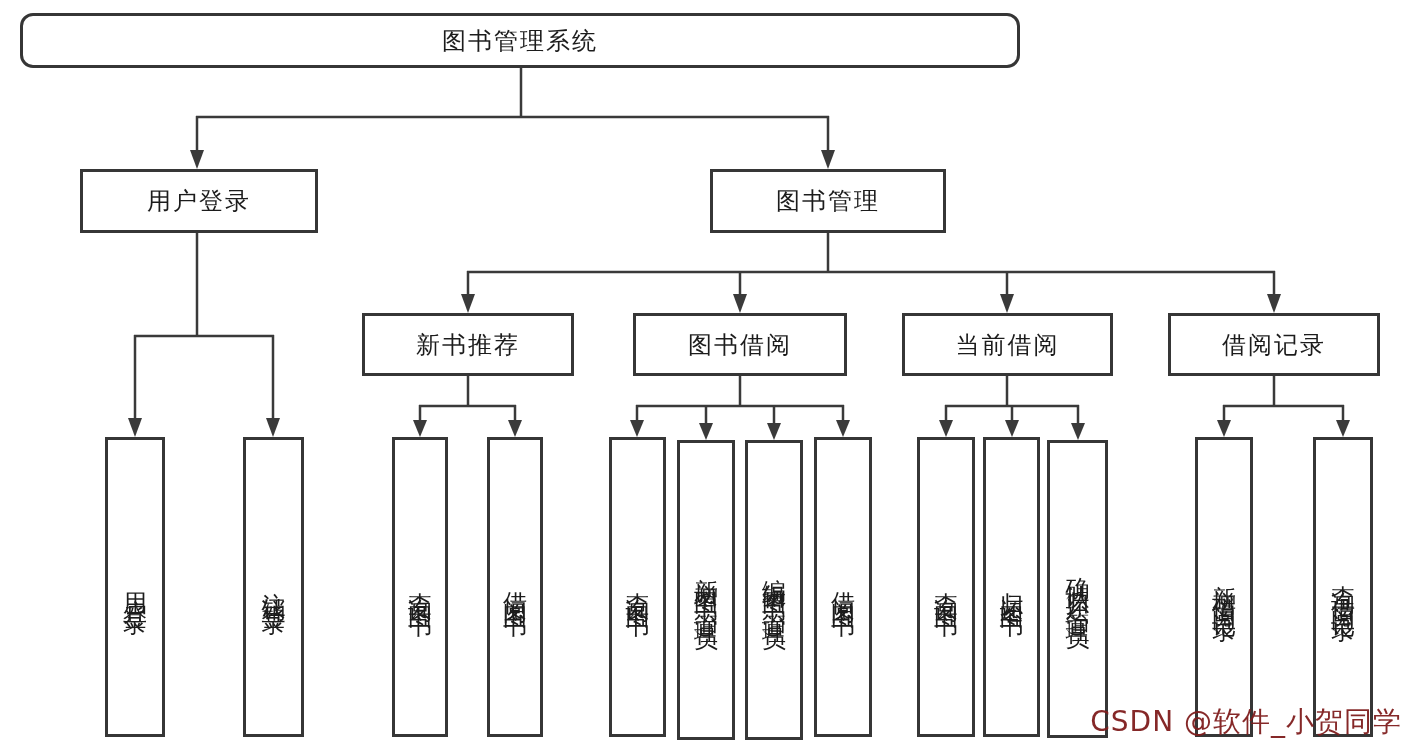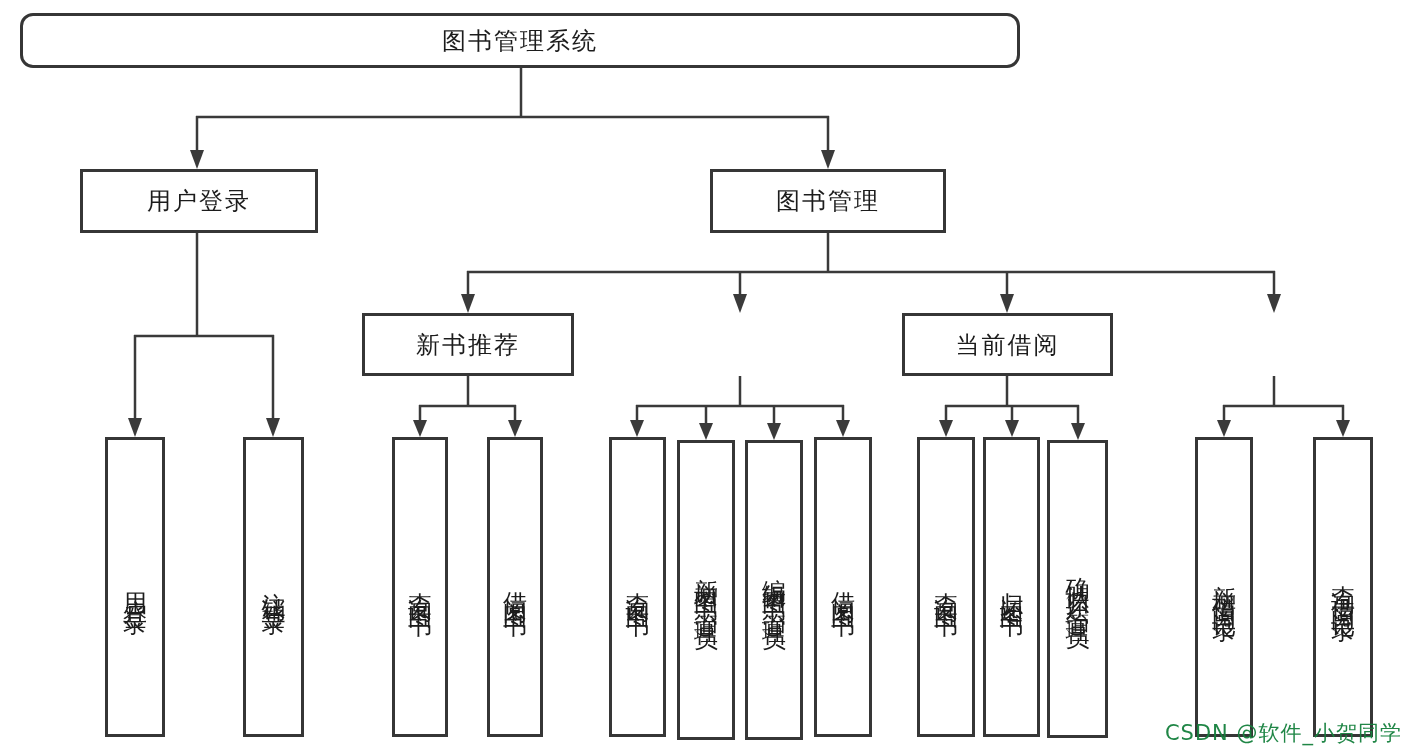--- a/index.html
+++ b/index.html
@@ -30,22 +30,22 @@
   #l-rec-b{left:487px;top:437px;width:56px;height:300px;}
   #l-bor-q{left:609px;top:437px;width:57px;height:300px;}
   #l-bor-add{left:677px;top:440px;width:58px;height:300px;}
   #l-bor-edit{left:745px;top:440px;width:58px;height:300px;}
   #l-bor-b{left:814px;top:437px;width:58px;height:300px;}
   #l-cur-q{left:917px;top:437px;width:58px;height:300px;}
   #l-cur-ret{left:983px;top:437px;width:57px;height:300px;}
   #l-cur-conf{left:1047px;top:440px;width:61px;height:298px;}
   #l-his-add{left:1195px;top:437px;width:58px;height:300px;}
   #l-his-q{left:1313px;top:437px;width:60px;height:300px;}
-  .watermark{position:absolute;right:3px;bottom:0;z-index:3;
-        color:#15803d;font-size:21px;letter-spacing:1px;opacity:.95;}
+  .watermark{position:absolute;right:3px;bottom:6px;z-index:3;
+        color:#7f1d1d;font-size:28px;letter-spacing:1px;opacity:.95;}
 </style>
 </head>
 <body>
 
 <div class="stage">
 
   <svg class="connectors" width="1405" height="747" viewBox="0 0 1405 747">
     <g stroke="#3a3a3a" stroke-width="2.5" fill="none">
 
       <line x1="521" y1="68" x2="521" y2="118"></line>
@@ -118,22 +118,28 @@
   <div class="node h" id="b-login">
     <span class="label">用户登录</span>
   </div>
   <div class="node h" id="b-mgmt">
     <span class="label">图书管理</span>
   </div>
 
   <div class="node h" id="b-rec">
     <span class="label">新书推荐</span>
   </div>
+  <div class="node h" id="b-borrow">
+    <span class="label">图书借阅</span>
+  </div>
   <div class="node h" id="b-current">
     <span class="label">当前借阅</span>
+  </div>
+  <div class="node h" id="b-history">
+    <span class="label">借阅记录</span>
   </div>
 
   <div class="node v" id="l-login">
     <span class="label">用户登录</span>
   </div>
   <div class="node v" id="l-logout">
     <span class="label">注销登录</span>
   </div>
 
   <div class="node v" id="l-rec-q">

